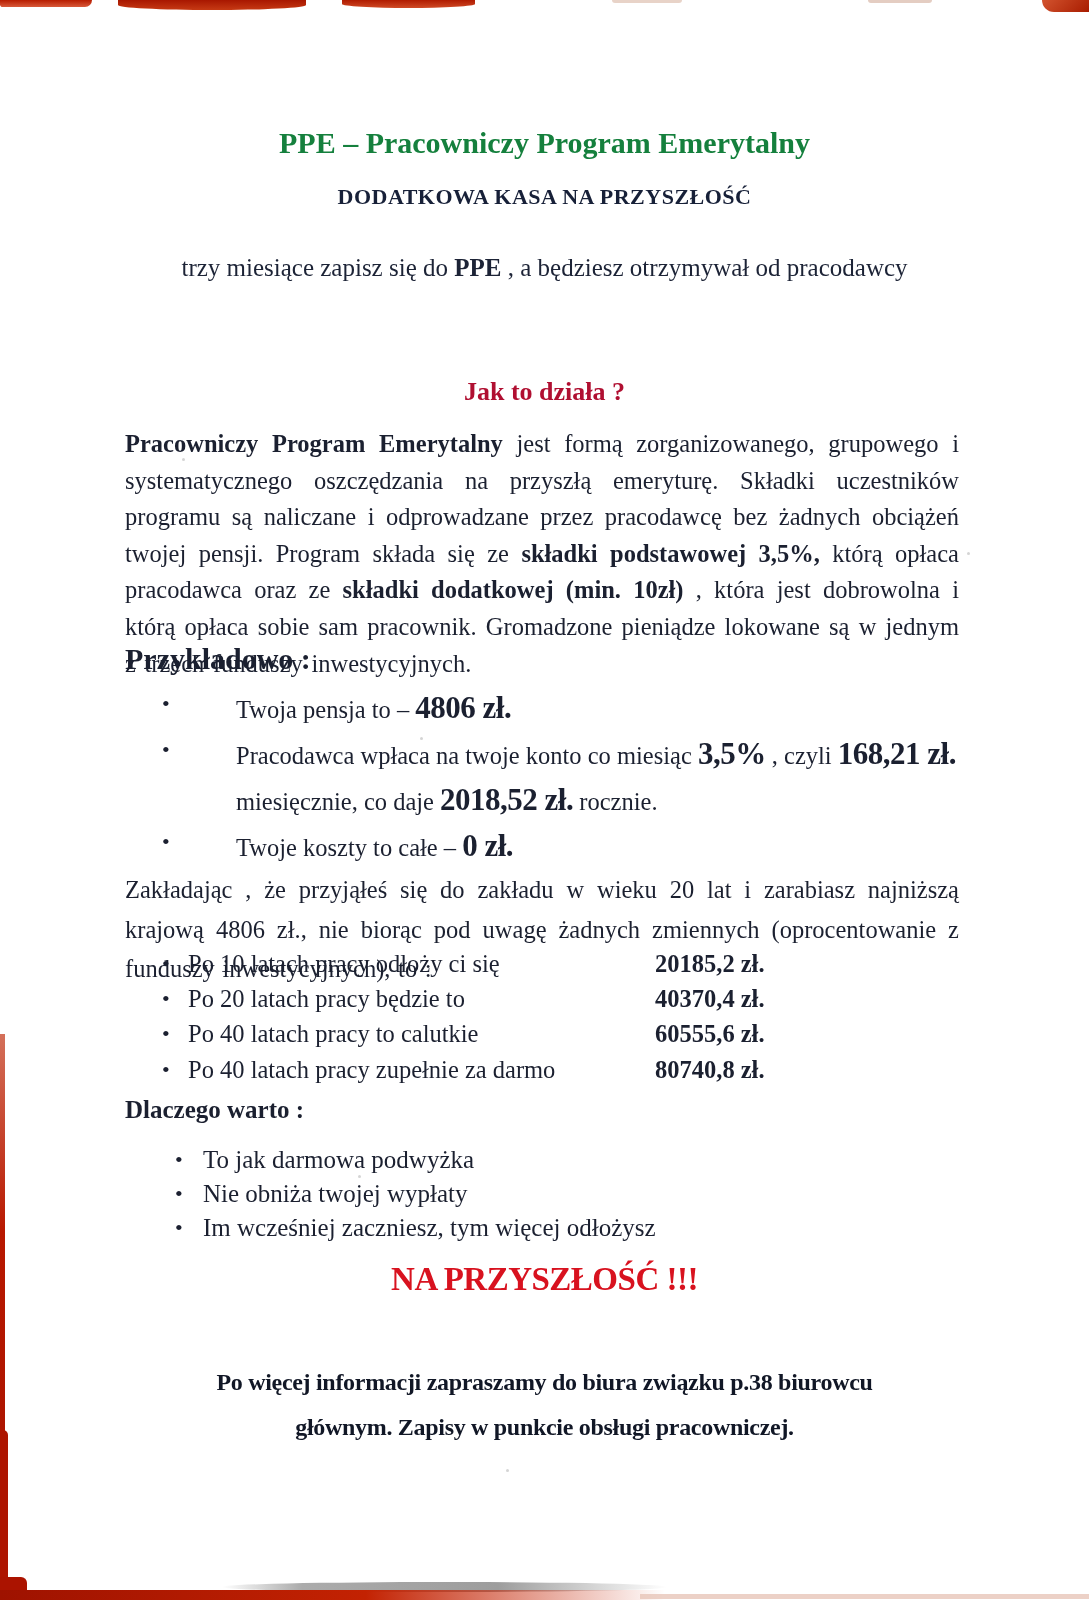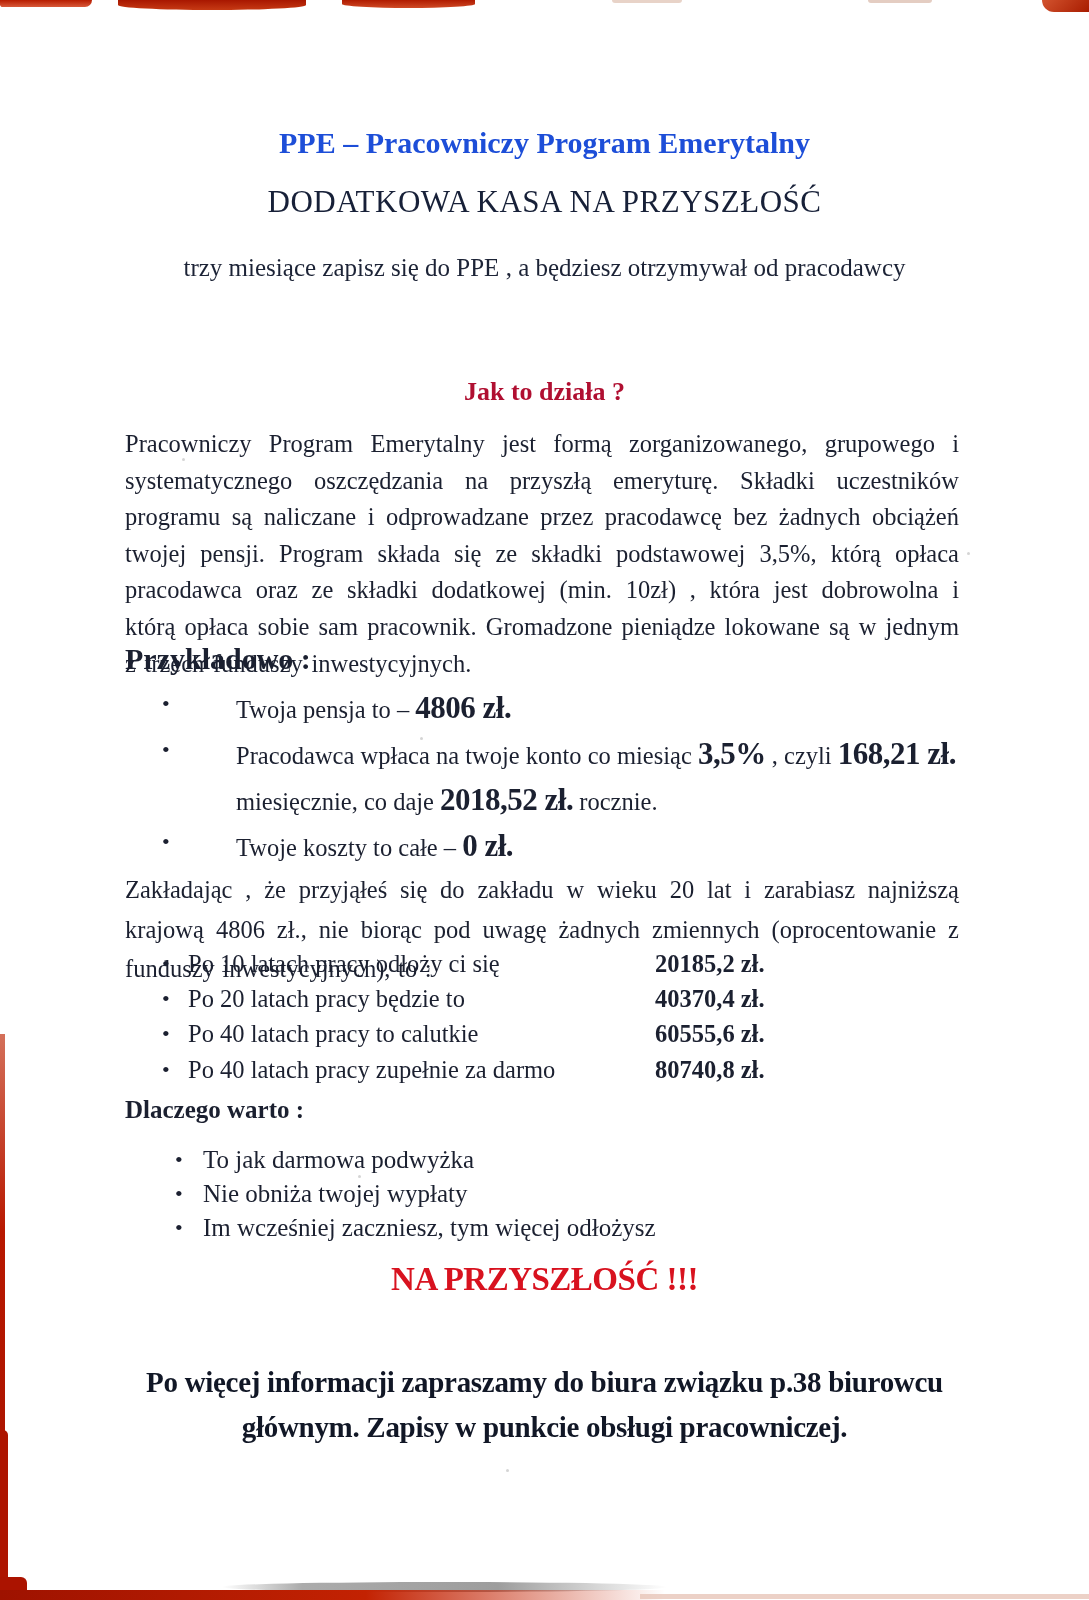--- a/index.html
+++ b/index.html
@@ -21,27 +21,27 @@
   .art-left{left:0;top:1034px;width:5px;height:566px;background:linear-gradient(180deg,#d4705a 0%,#b81800 35%,#a51200 100%);}
   .art-left2{left:0;top:1430px;width:8px;height:170px;background:#ad1400;border-radius:0 5px 0 0;}
   .art-corner{left:0;top:1577px;width:27px;height:23px;background:#ab1300;border-radius:0 6px 0 0;}
   .art-bot-gray{left:222px;top:1582px;width:445px;height:10px;background:linear-gradient(90deg,rgba(170,170,170,0),#ababab 18%,#9d9d9d 62%,rgba(170,170,170,0));border-radius:50%;}
   .art-bot-red{left:0;top:1590px;width:665px;height:10px;background:linear-gradient(90deg,#9e1200,#c32202 55%,rgba(200,40,10,0));}
   .art-bot-faint{left:640px;top:1594px;width:449px;height:5px;background:#e6c2b4;opacity:.75;}
   .speck{position:absolute;width:3px;height:3px;border-radius:50%;background:#c9c9c9;opacity:.8;}
   
   .center{left:0;width:1089px;text-align:center;}
   .nowrap{white-space:nowrap;}
-  .title{top:126px;font-size:30px;font-weight:bold;color:#1d4ed8;}
-  .subtitle{top:184px;font-size:31px;font-weight:normal;color:#172038;letter-spacing:.5px;}
+  .title{top:126px;font-size:30px;font-weight:bold;color:#15803d;}
+  .subtitle{top:184px;font-size:22px;font-weight:bold;color:#172038;letter-spacing:.5px;}
   .intro{top:246px;font-size:25px;line-height:44px;color:#1c2336;}
   .how-heading{top:377px;font-size:26px;font-weight:bold;color:#b00f31;}
   .para{left:125px;width:834px;text-align:justify;}
   .how-para{top:426px;font-size:24.5px;line-height:36.6px;word-spacing:2.5px;}
-  .b{font-weight:normal;}
+  .b{font-weight:bold;}
   .example-heading{left:125px;top:642px;font-size:30px;font-weight:bold;}
   .ex-row{left:125px;width:860px;font-size:24.5px;}
   .ex-row .dot{position:absolute;left:37px;top:1px;font-size:22px;}
   .ex-row .txt{position:absolute;left:79px;top:0;white-space:nowrap;margin-left:32px;}
   .big{font-size:31px;font-weight:bold;letter-spacing:-0.5px;}
   .ex-b1{top:690px;}
   .ex-b2a{top:736px;}
   .ex-b2b{top:782px;}
   .ex-b3{top:828px;}
   .assumption{top:870px;font-size:24.5px;line-height:39.5px;word-spacing:1.5px;}
@@ -49,21 +49,21 @@
   .yr-row .dot{position:absolute;left:37px;top:1px;font-size:22px;}
   .yr-row .lbl{position:absolute;left:63px;top:0;white-space:nowrap;}
   .yr-row .amt{position:absolute;left:530px;top:0;font-weight:bold;white-space:nowrap;}
   .yr-0{top:950px;}.yr-1{top:985px;}.yr-2{top:1020px;}.yr-3{top:1056px;}
   .why-heading{left:125px;top:1096px;font-size:25px;font-weight:bold;}
   .why-row{left:125px;width:860px;font-size:25px;}
   .why-row .dot{position:absolute;left:50px;top:1px;font-size:22px;}
   .why-row .txt{position:absolute;left:78px;top:0;white-space:nowrap;}
   .why-0{top:1146px;}.why-1{top:1180px;}.why-2{top:1214px;}
   .cta{top:1256px;font-size:33px;font-weight:bold;color:#d8121f;line-height:47px;letter-spacing:-0.5px;}
-  .footer{top:1360px;font-size:29px;font-weight:bold;color:#111726;line-height:45px;letter-spacing:-0.3px;}
+  .footer{top:1360px;font-size:24px;font-weight:bold;color:#111726;line-height:45px;letter-spacing:-0.3px;}
 </style>
 </head>
 <body>
 
 <div class="art art-top-a"></div>
 <div class="art art-top-b"></div>
 <div class="art art-top-c"></div>
 <div class="art art-top-d"></div>
 <div class="art art-top-f"></div>
 <div class="art art-top-e"></div>

